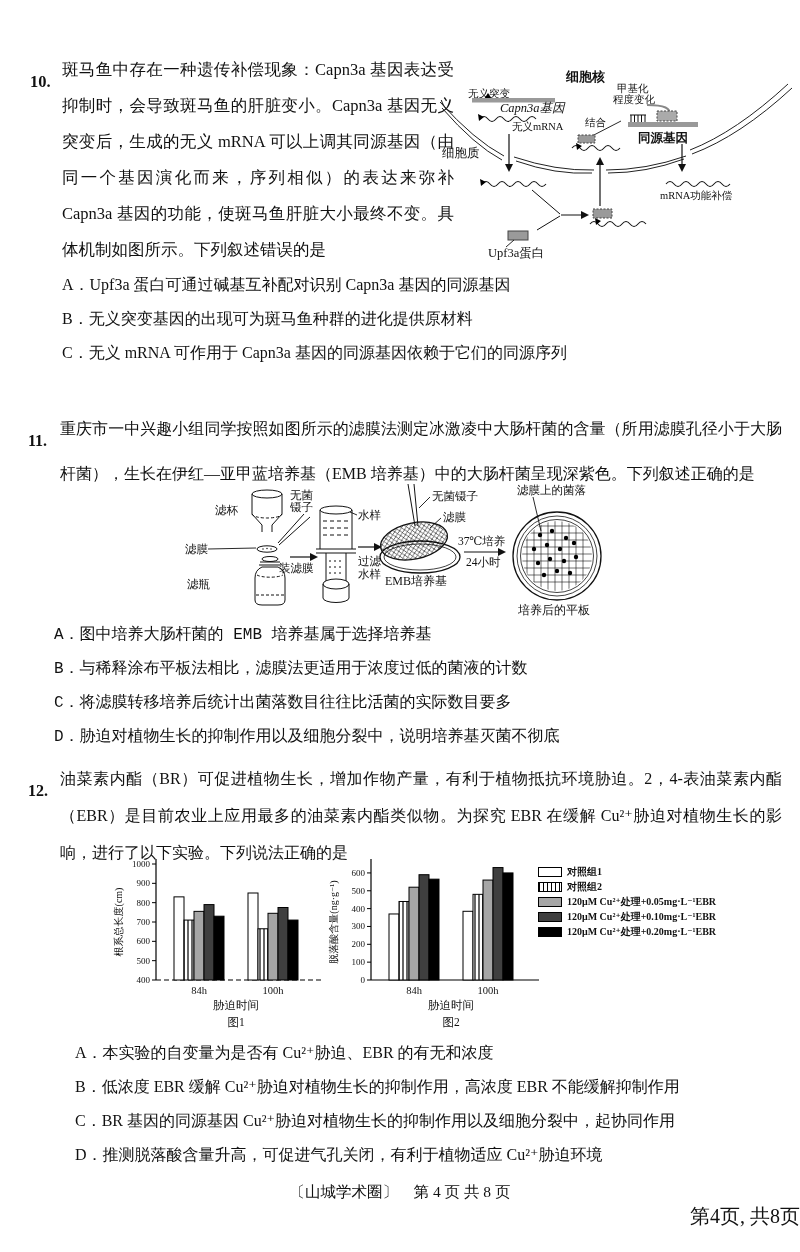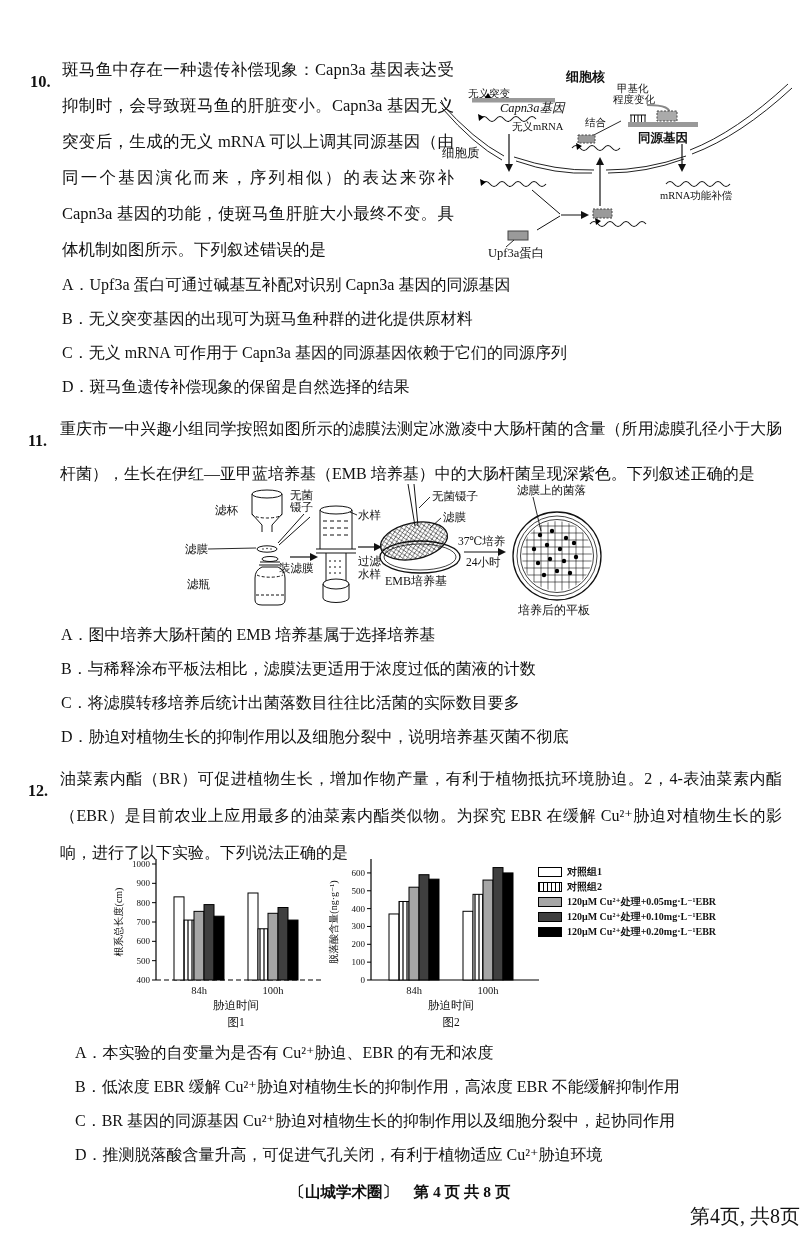--- a/index.html
+++ b/index.html
@@ -7,37 +7,37 @@
        font-family:"Liberation Serif","DejaVu Serif",serif;overflow:hidden;}
   .abs{position:absolute;}
   .qnum{position:absolute;left:-32px;top:0;font-weight:bold;margin-top:12px;}
   .stem{font-size:16.5px;text-align:justify;}
   #q10-stem{left:62px;top:52px;width:392px;line-height:36px;}
   #q11-stem{left:60px;top:406px;width:722px;line-height:45px;font-size:16px;}
   #q12-stem{left:60px;top:760px;width:722px;line-height:37px;font-size:16px;}
   .opts{font-size:16px;}
   .opt{height:34px;line-height:34px;white-space:nowrap;}
   #q10-opts{left:62px;top:268px;}
-  #q11-opts{left:61px;top:618px;}
+  #q11-opts{left:54px;top:618px;font-family:Liberation Mono, monospace;}
   #q12-opts{left:62px;top:1036px;margin-left:13px;}
   svg text{font-family:"Liberation Serif","DejaVu Serif",serif;fill:#111;}
   .fig{position:absolute;}
   #fig10{left:440px;top:58px;}
   #fig11{left:182px;top:483px;}
   #chart0{left:110px;top:856px;}
   #chart1c{left:325px;top:856px;}
   #legend{left:538px;top:864px;font-size:10px;line-height:15px;font-weight:bold;}
   .leg-row{display:flex;align-items:center;height:15px;white-space:nowrap;}
   .sw{display:inline-block;width:24px;height:10px;margin-right:5px;border:1px solid #000;box-sizing:border-box;}
   .sw-0{background:#fff;}
   .sw-1{background:repeating-linear-gradient(to right,#000 0 1px,#fff 1px 4px);}
   .sw-2{background:#a6a6a6;}
   .sw-3{background:#3f3f3f;}
   .sw-4{background:#000;}
-  #footer1{top:1182px;left:0;width:100%;text-align:center;font-weight:bold;font-size:15.5px;}
+  #footer1{top:1182px;left:0;width:100%;text-align:center;font-weight:normal;font-size:15.5px;}
   #footer2{top:1203px;left:0;width:100%;text-align:right;font-size:20px;}
 </style>
 </head>
 <body>
 
 <div class="abs stem" id="q10-stem">
   <span class="qnum">10.</span>
   <span>斑马鱼中存在一种遗传补偿现象：Capn3a 基因表达受抑制时，会导致斑马鱼的肝脏变小。Capn3a 基因无义突变后，生成的无义 mRNA 可以上调其同源基因（由同一个基因演化而来，序列相似）的表达来弥补 Capn3a 基因的功能，使斑马鱼肝脏大小最终不变。具体机制如图所示。下列叙述错误的是</span>
 </div>
 
@@ -126,21 +126,20 @@
   <rect x="68" y="173" width="20" height="9" fill="#9a9a9a" stroke="#444"></rect>
   <line x1="74" y1="182" x2="66" y2="189" stroke="#111" stroke-width="0.9"></line>
   <text x="48" y="199" font-size="12.5">Upf3a蛋白</text>
 </svg>
 </div>
 
 <div class="abs opts" id="q10-opts">
   <div class="opt">A．Upf3a 蛋白可通过碱基互补配对识别 Capn3a 基因的同源基因</div>
   <div class="opt">B．无义突变基因的出现可为斑马鱼种群的进化提供原材料</div>
   <div class="opt">C．无义 mRNA 可作用于 Capn3a 基因的同源基因依赖于它们的同源序列</div>
-  <div class="opt">D．斑马鱼遗传补偿现象的保留是自然选择的结果</div>
 </div>
 
 <div class="abs stem" id="q11-stem">
   <span class="qnum">11.</span>
   <span>重庆市一中兴趣小组同学按照如图所示的滤膜法测定冰激凌中大肠杆菌的含量（所用滤膜孔径小于大肠杆菌），生长在伊红—亚甲蓝培养基（EMB 培养基）中的大肠杆菌呈现深紫色。下列叙述正确的是</span>
 </div>
 
 <div class="fig" id="fig11">
 <svg width="440" height="134" viewBox="0 0 440 134">
   <defs>

